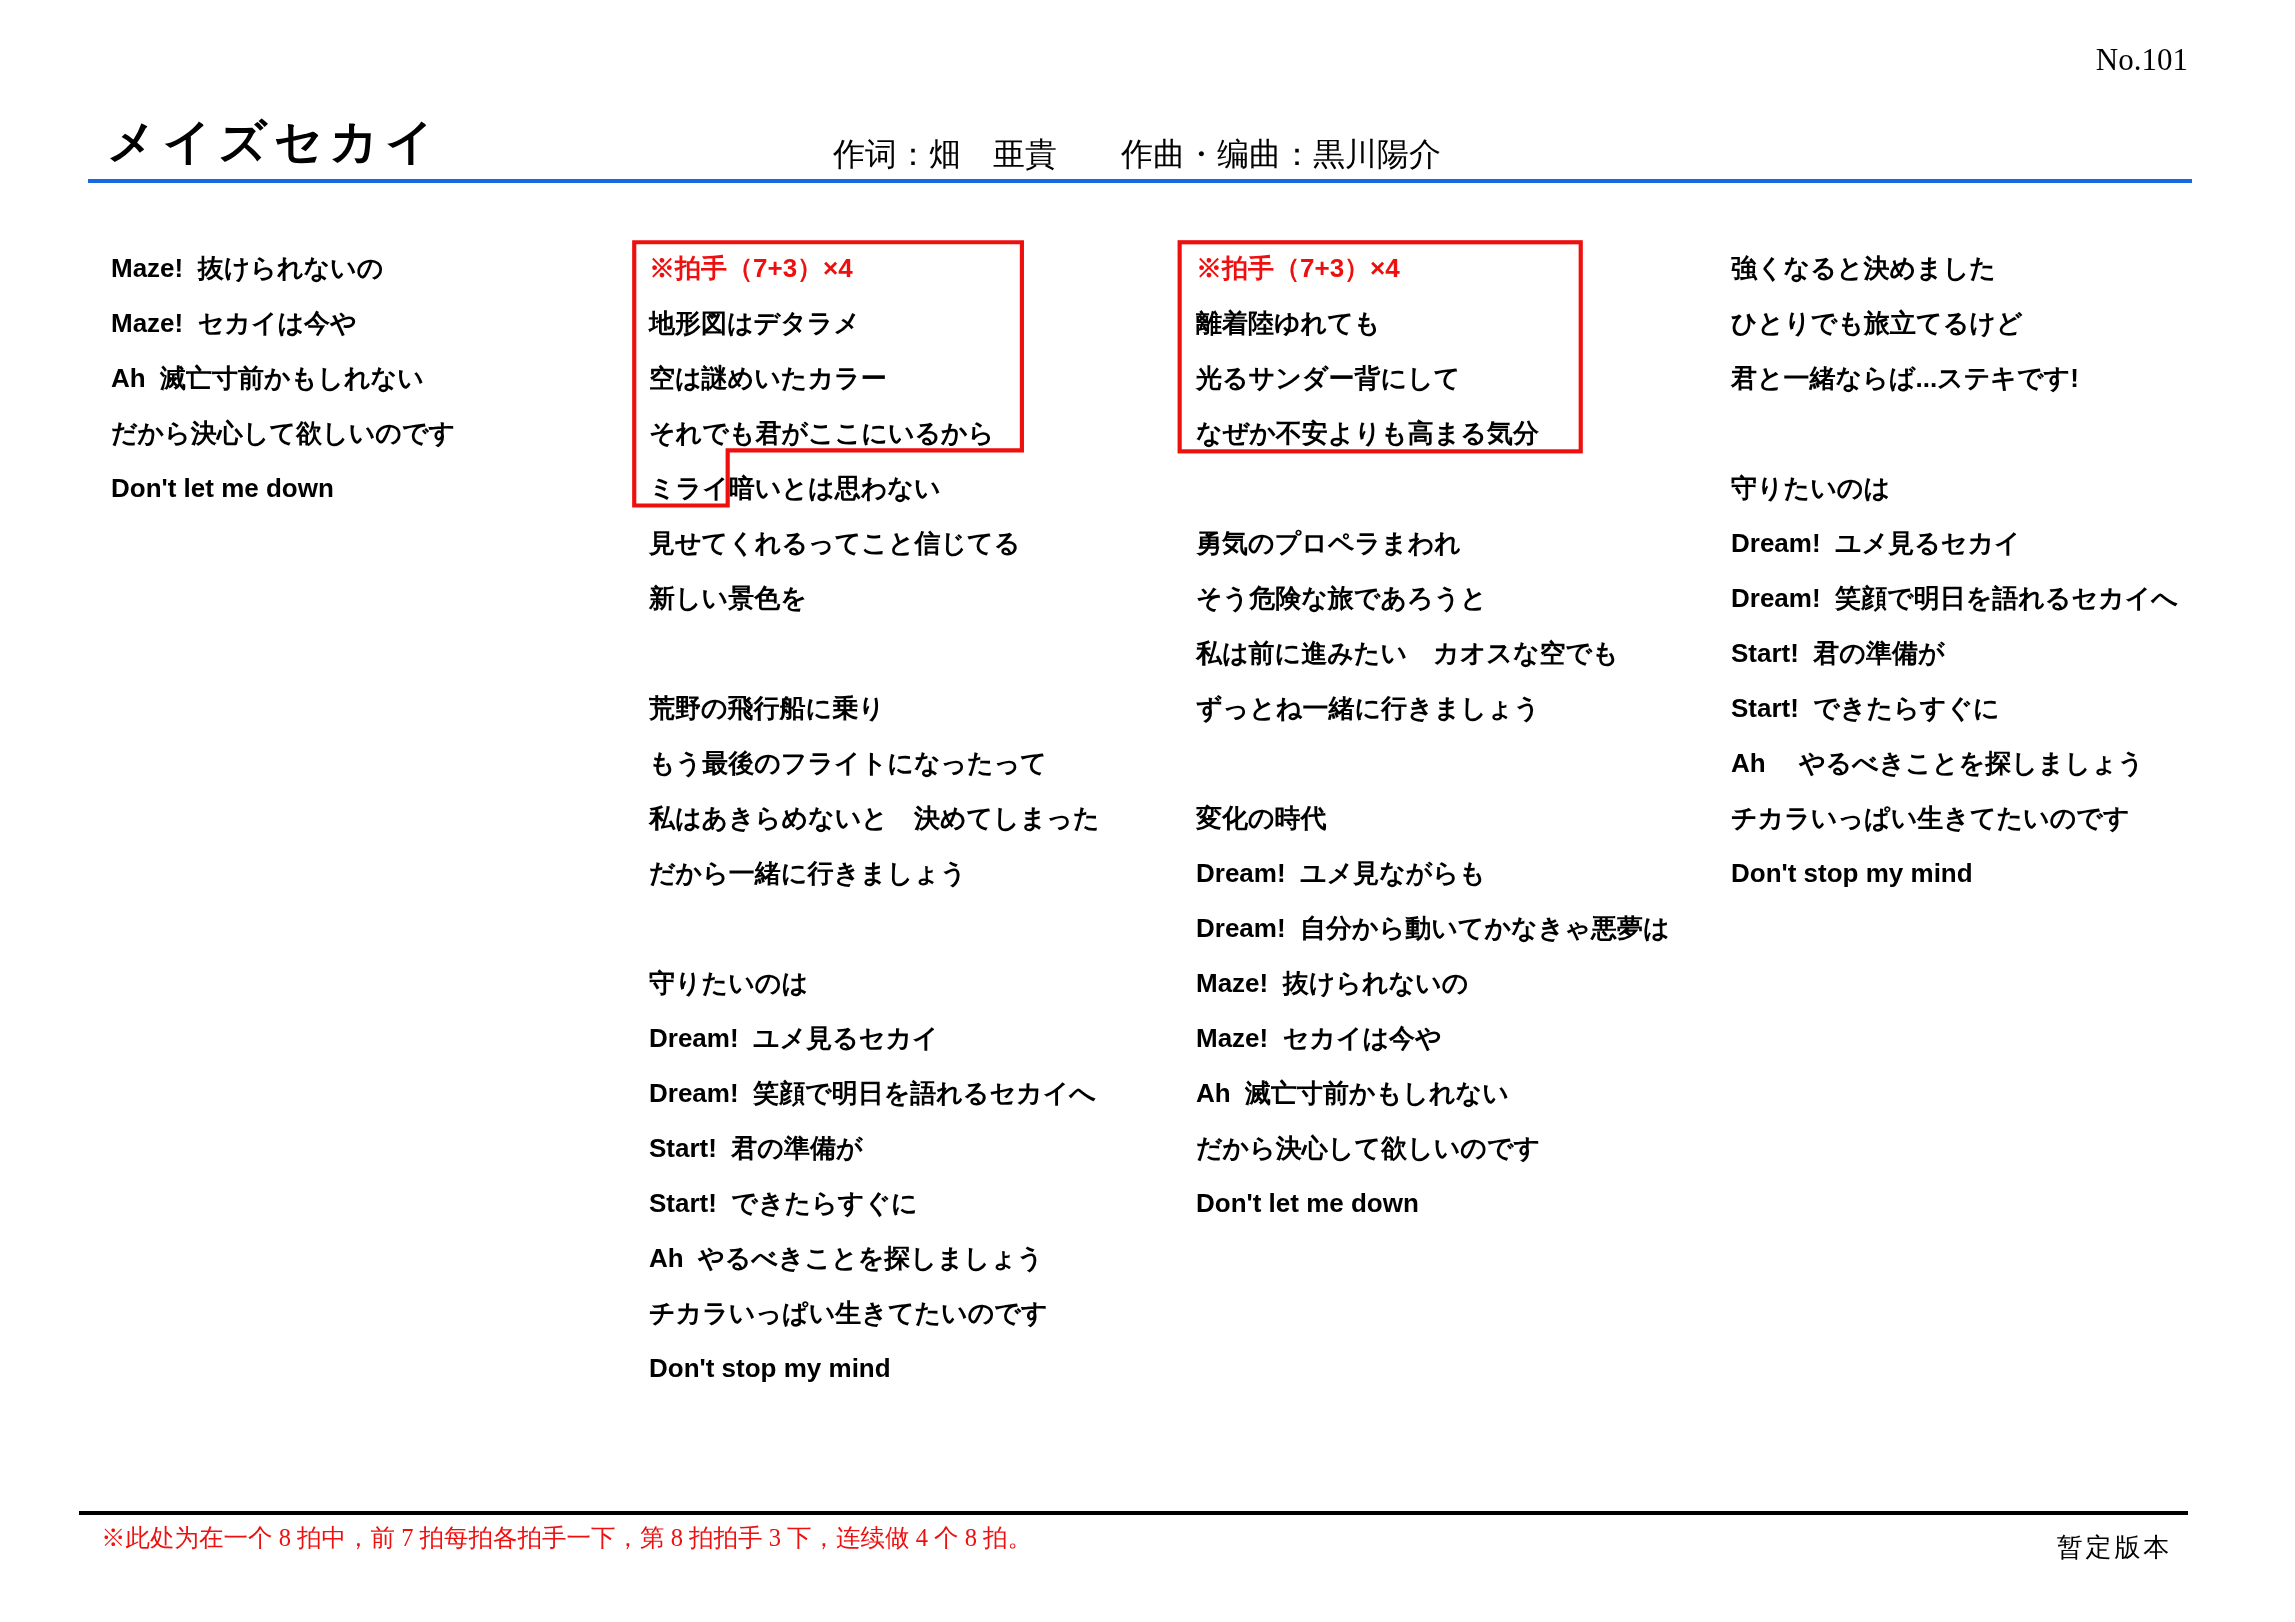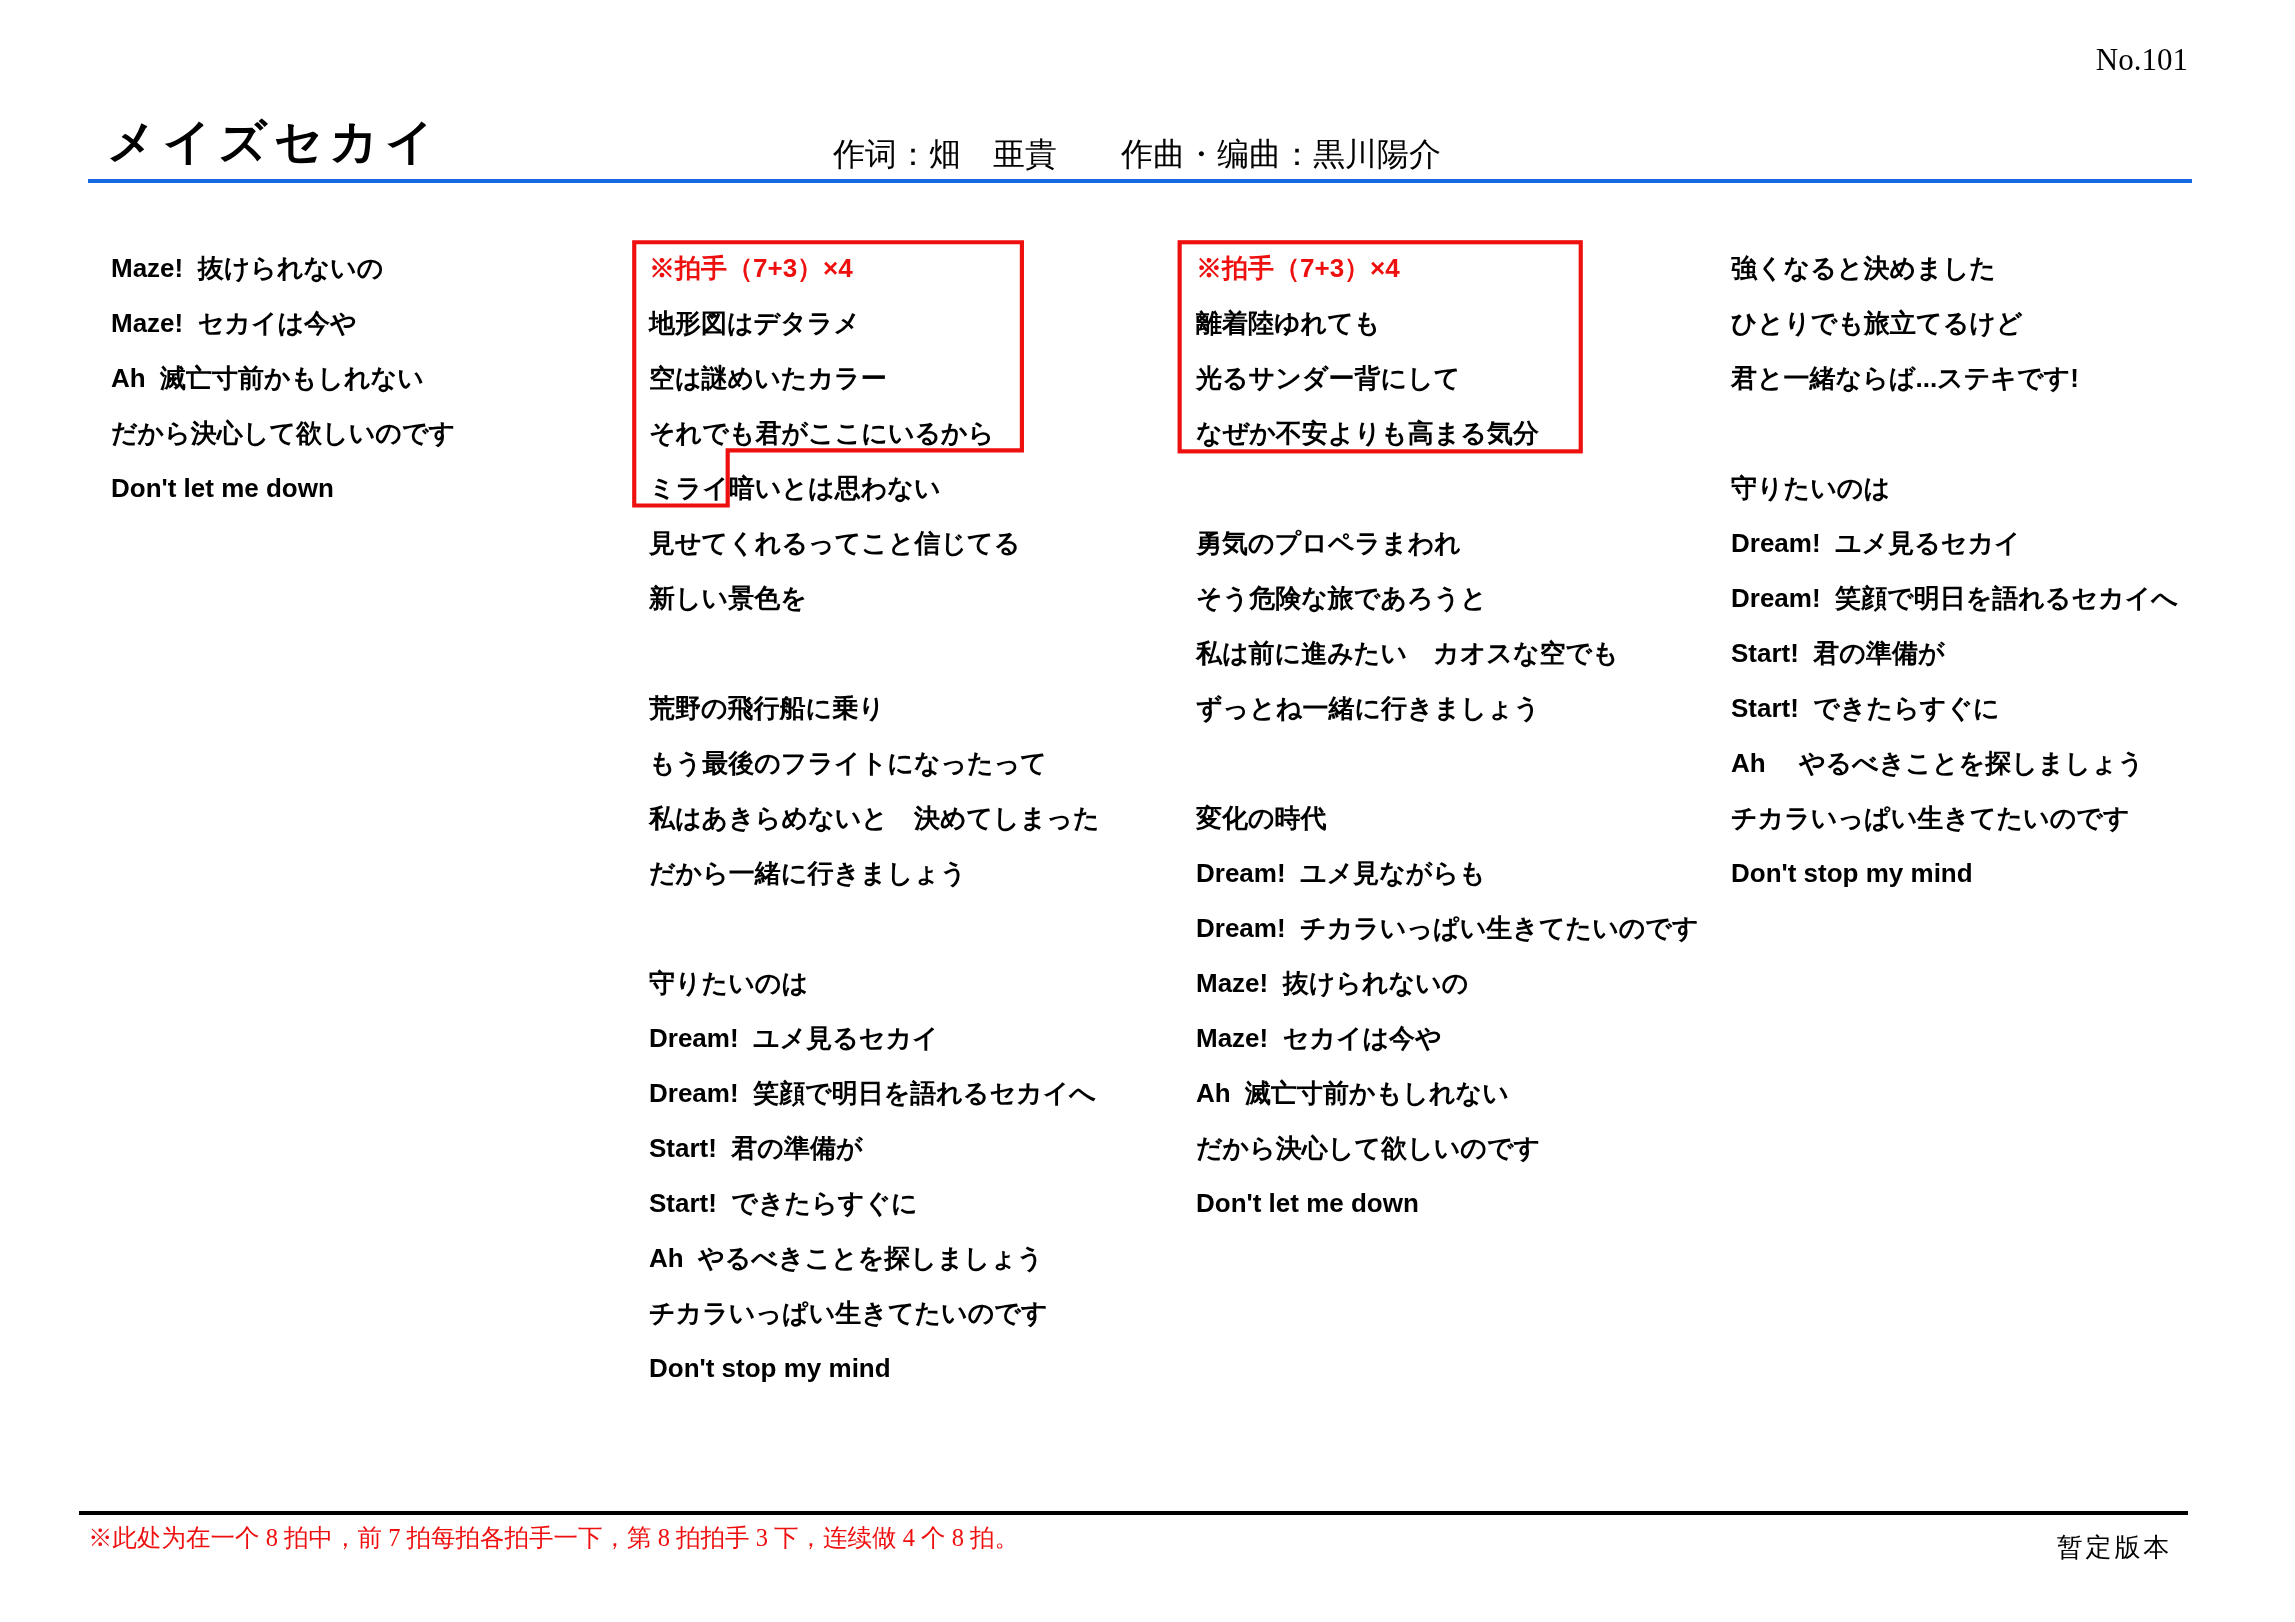--- a/index.html
+++ b/index.html
@@ -79,21 +79,21 @@
     stroke:var(--red,#ee0f0f);
     stroke-width:9px;
   }
   
   .rule-black{
     position:absolute;left:79px;top:1511px;
     width:2109px;height:4.2px;
     background:#000;
   }
   .footer-note{
-    position:absolute;left:88px;top:1524px;
+    position:absolute;left:101px;top:1524px;
     font-family:"Liberation Serif","DejaVu Serif",serif;
     font-size:24.5px;line-height:28px;
     color:var(--red,#ee0f0f);
     white-space:pre;
   }
   .version{
     position:absolute;right:123px;top:1534px;
     font-family:"Liberation Serif","DejaVu Serif",serif;
     font-size:26px;line-height:27px;
     letter-spacing:2.8px;
@@ -151,21 +151,21 @@
       <div class="lyric-line">光るサンダー背にして</div>
       <div class="lyric-line">なぜか不安よりも高まる気分</div>
       <div class="lyric-line">&nbsp;</div>
       <div class="lyric-line">勇気のプロペラまわれ</div>
       <div class="lyric-line">そう危険な旅であろうと</div>
       <div class="lyric-line">私は前に進みたい　カオスな空でも</div>
       <div class="lyric-line">ずっとね一緒に行きましょう</div>
       <div class="lyric-line">&nbsp;</div>
       <div class="lyric-line">変化の時代</div>
       <div class="lyric-line">Dream!  ユメ見ながらも</div>
-      <div class="lyric-line">Dream!  チカラいっぱい生きてたいのです</div>
+      <div class="lyric-line">Dream!  自分から動いてかなきゃ悪夢は</div>
       <div class="lyric-line">Maze!  抜けられないの</div>
       <div class="lyric-line">Maze!  セカイは今や</div>
       <div class="lyric-line">Ah  滅亡寸前かもしれない</div>
       <div class="lyric-line">だから決心して欲しいのです</div>
       <div class="lyric-line">Don't let me down</div>
     </div>
   <div class="lyric-col col-3">
       <div class="lyric-line">強くなると決めました</div>
       <div class="lyric-line">ひとりでも旅立てるけど</div>
       <div class="lyric-line">君と一緒ならば...ステキです!</div>

